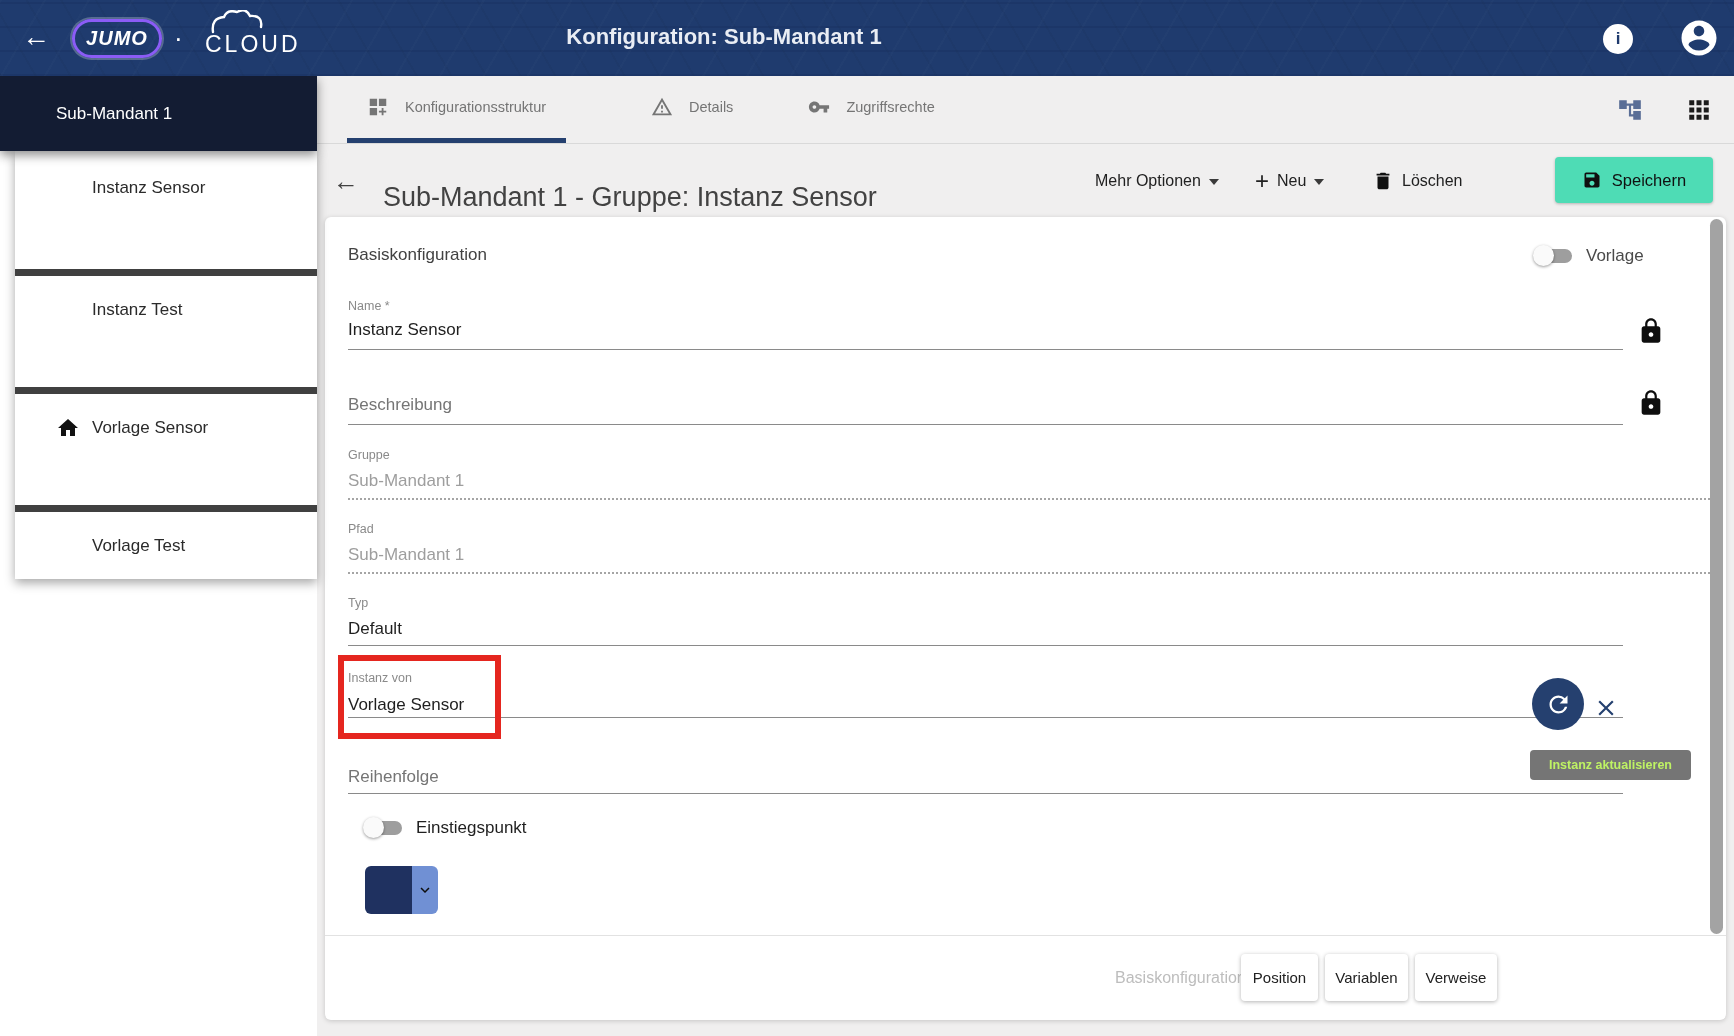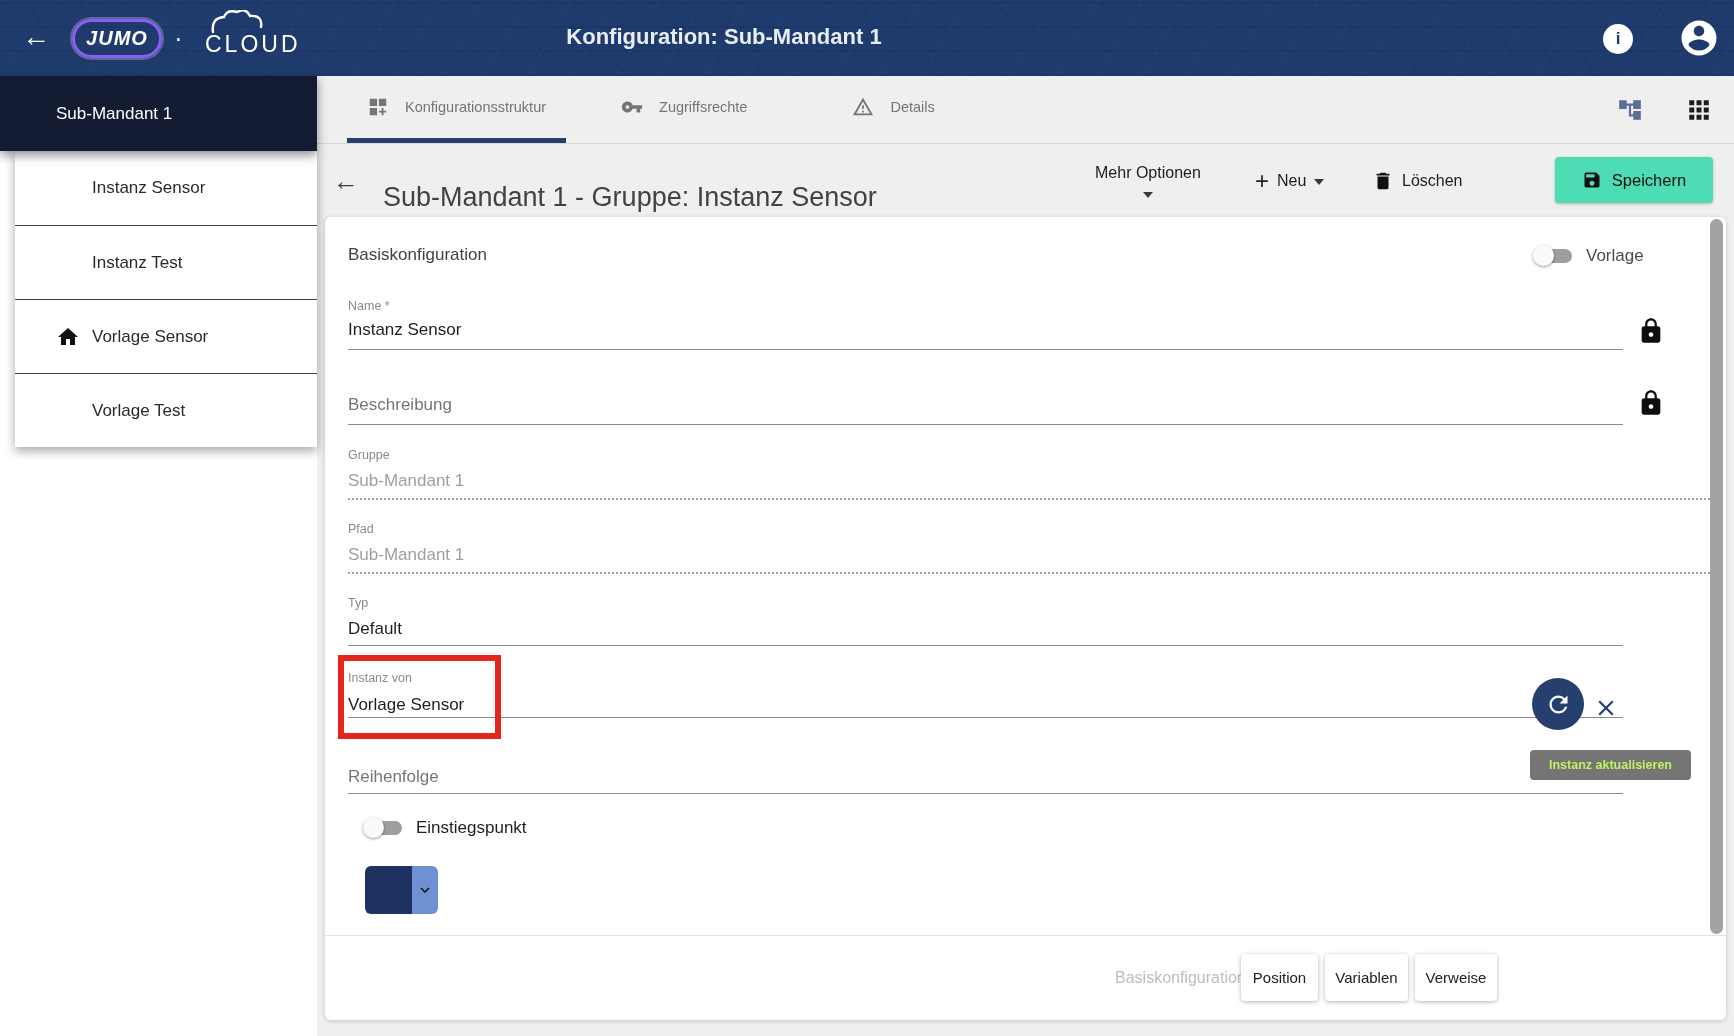--- a/index.html
+++ b/index.html
@@ -25,21 +25,21 @@
     display:flex;align-items:center;justify-content:center;color:#1f3b6e;font-weight:700;font-size:17px;cursor:pointer;z-index:2;}
   .tb-account{position:absolute;left:1678px;top:17px;cursor:pointer;z-index:2;}
 
   
   .sidebar{position:absolute;left:0;top:76px;width:317px;height:960px;background:#fff;z-index:20;}
   .sb-header{position:relative;height:75px;background:#131c33;color:#fff;font-size:17px;font-weight:500;
     line-height:75px;padding-left:56px;box-shadow:0 4px 10px rgba(0,0,0,.45);z-index:3;cursor:pointer;}
   .sb-card{position:absolute;left:15px;top:75px;width:302px;background:#fff;box-shadow:0 4px 10px rgba(0,0,0,.35);z-index:2;}
   .sb-item{position:relative;height:74px;display:flex;align-items:center;padding-left:77px;
     font-size:17px;color:#2b2b2b;cursor:pointer;box-sizing:border-box;}
-  .sb-item + .sb-item{border-top:1px solid #404040;}
+  .sb-item + .sb-item{border-top:7px solid #404040;margin-top:44px;}
   .sb-home{position:absolute;left:41px;top:50%;transform:translateY(-50%);}
 
   
   .main{position:absolute;left:317px;top:76px;width:1417px;height:960px;background:#f0efef;}
 
   
   .tabbar{position:relative;height:68px;border-bottom:1px solid #d9d9d9;display:flex;align-items:stretch;padding-left:30px;box-sizing:border-box;}
   .tab{display:flex;align-items:center;gap:16px;padding:0 20px;border-bottom:5px solid transparent;
     box-sizing:border-box;color:#757575;font-size:14.5px;cursor:pointer;white-space:nowrap;}
   .tab.active{border-bottom-color:#25406f;}
@@ -48,21 +48,21 @@
   .tabbar-right-icon{position:absolute;top:50%;transform:translateY(-50%);cursor:pointer;}
   .icon-tree{left:1300px;}
   .icon-apps{left:1369px;}
 
   
   .titlerow{position:relative;height:73px;}
   .tr-back{position:absolute;left:16px;top:50%;transform:translateY(-50%);font-size:26px;color:#424242;cursor:pointer;}
   .tr-title{position:absolute;left:50px;top:50%;transform:translateY(-50%);font-size:27px;color:#424242;white-space:nowrap;}
   .tr-act{position:absolute;top:50%;transform:translateY(-50%);display:flex;align-items:center;gap:8px;
     font-size:16px;color:#212121;cursor:pointer;white-space:nowrap;}
-  .act-more{left:778px;flex-direction:column;}
+  .act-more{left:778px;}
   .act-new{left:938px;}
   .act-del{left:1055px;}
   .caret{width:0;height:0;border-left:5px solid transparent;border-right:5px solid transparent;border-top:6px solid #3a3a3a;margin-top:2px;}
   .plus{font-size:24px;font-weight:400;line-height:20px;}
   .btn-save{position:absolute;left:1238px;top:13px;width:158px;height:46px;background:#4edcb5;border-radius:4px;
     display:flex;align-items:center;justify-content:center;gap:10px;font-size:16.5px;color:#101010;
     cursor:pointer;box-shadow:0 1px 3px rgba(0,0,0,.25);}
 
   
   .card{position:absolute;left:8px;top:141px;width:1401px;height:803px;background:#fff;border-radius:6px;
@@ -153,31 +153,31 @@
 
   <main class="main">
 
     <div class="tabbar">
       <div class="tab active">
         <svg width="22" height="22" viewBox="0 0 24 24">
           <path fill="#757575" d="M3 3h8v8H3zM13 3h8v8h-8zM3 13h8v8H3zM18 13h-2v3h-3v2h3v3h2v-3h3v-2h-3z"></path>
         </svg>
         <span>Konfigurationsstruktur</span>
       </div>
+      <div class="tab">
+        <svg width="22" height="22" viewBox="0 0 24 24">
+          <path fill="#757575" d="M12 2 1 21h22L12 2zm0 3.99L19.53 19H4.47L12 5.99zM11 10h2v4h-2zm0 6h2v2h-2z"></path>
+        </svg>
+        <span>Details</span>
+      </div>
       <div class="tab t3">
         <svg width="22" height="22" viewBox="0 0 24 24">
           <path fill="#757575" d="M12.65 10A5.99 5.99 0 0 0 7 6c-3.31 0-6 2.69-6 6s2.69 6 6 6a5.99 5.99 0 0 0 5.65-4H17v4h4v-4h2v-4H12.65zM7 14c-1.1 0-2-.9-2-2s.9-2 2-2 2 .9 2 2-.9 2-2 2z"></path>
         </svg>
         <span>Zugriffsrechte</span>
-      </div>
-      <div class="tab">
-        <svg width="22" height="22" viewBox="0 0 24 24">
-          <path fill="#757575" d="M12 2 1 21h22L12 2zm0 3.99L19.53 19H4.47L12 5.99zM11 10h2v4h-2zm0 6h2v2h-2z"></path>
-        </svg>
-        <span>Details</span>
       </div>
       <svg class="tabbar-right-icon icon-tree" width="26" height="26" viewBox="0 0 24 24">
         <path fill="#5a6e96" d="M15 21h7v-8h-7v3h-2V8h2v3h7V3h-7v3H9V3H2v8h7V8h2v10h4v3z"></path>
       </svg>
       <svg class="tabbar-right-icon icon-apps" width="26" height="26" viewBox="0 0 24 24">
         <g fill="#1c1c1c">
           <rect x="3" y="3" width="4.6" height="4.6"></rect>
             <rect x="9.7" y="3" width="4.6" height="4.6"></rect>
             <rect x="16.4" y="3" width="4.6" height="4.6"></rect>
           <rect x="3" y="9.7" width="4.6" height="4.6"></rect>

